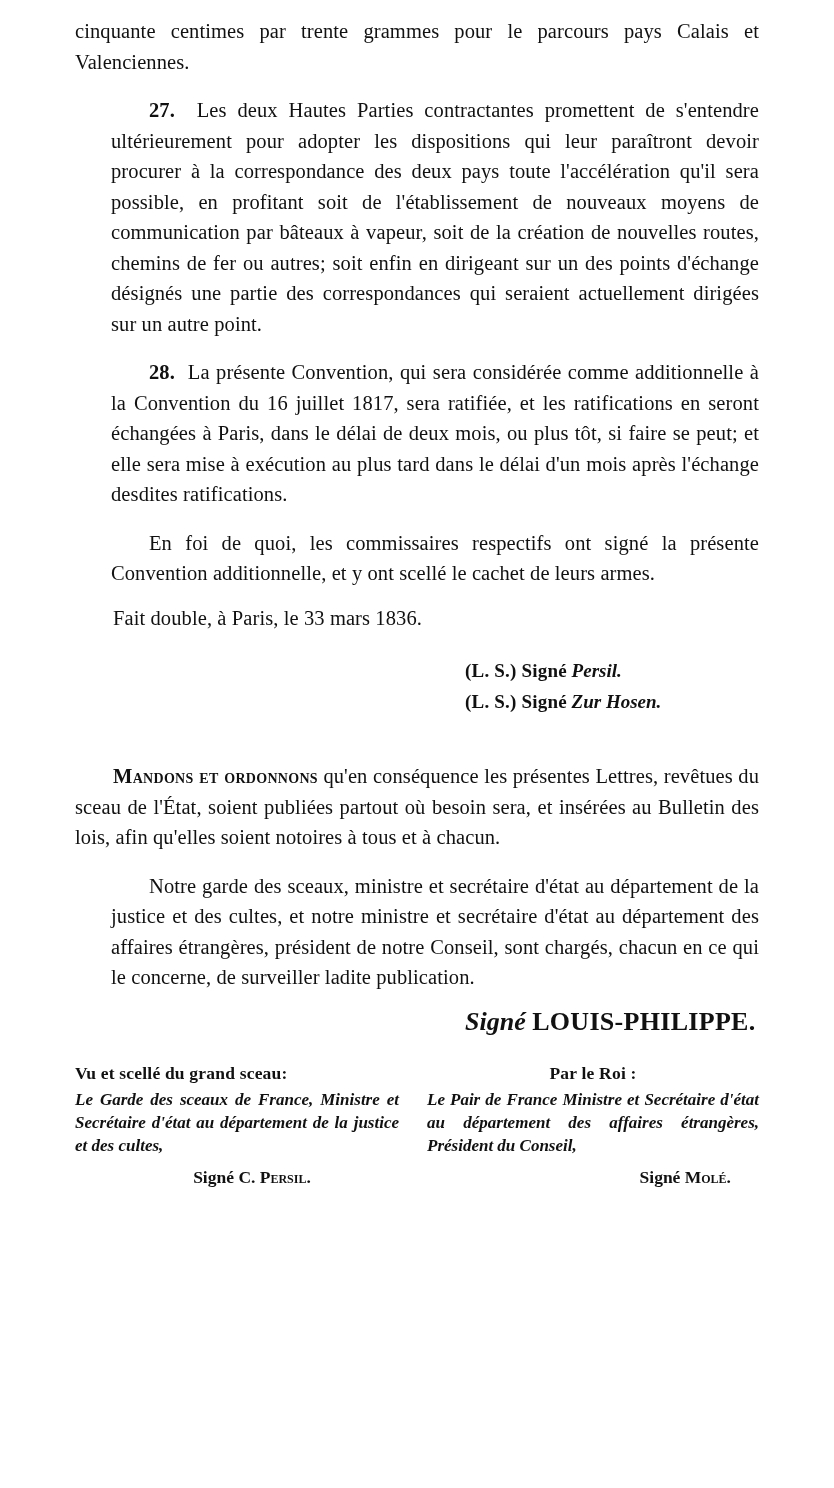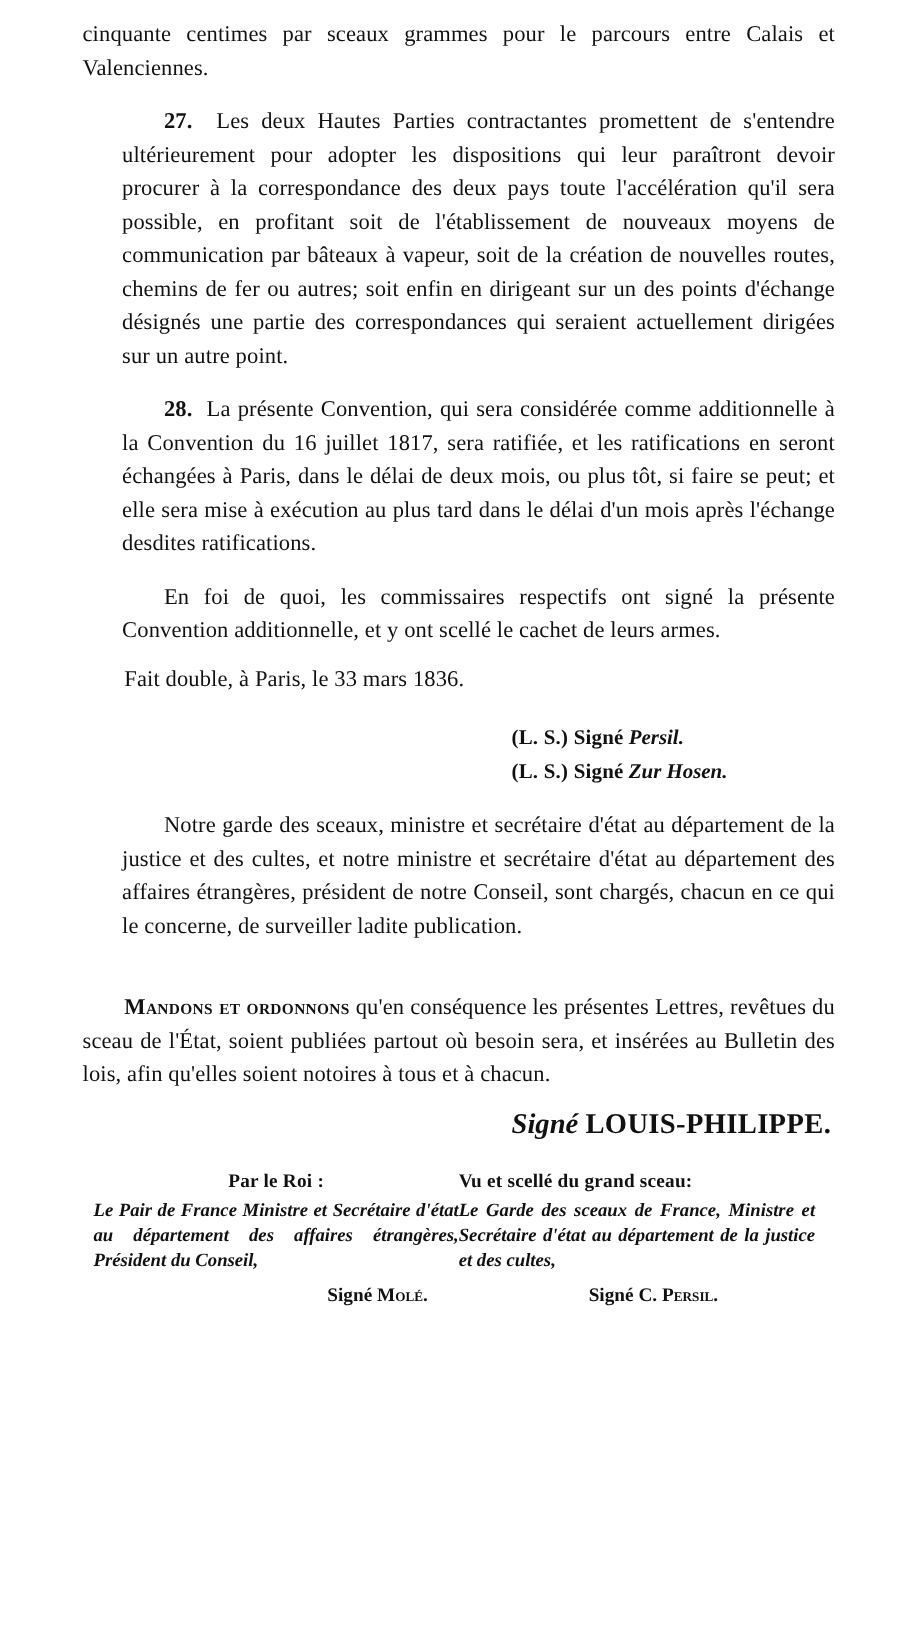--- a/index.html
+++ b/index.html
@@ -123,64 +123,64 @@
   .topline {
     margin-top: 8px;
   }
 </style>
 </head>
 <body>
 
 <div class="page">
   <div class="col" style="top:8px;">
 
-    <p class="topline"><span>cinquante centimes par sceaux grammes pour le parcours entre</span> <span>Calais et Valenciennes.</span></p>
+    <p class="topline"><span>cinquante centimes par trente grammes pour le parcours pays</span> <span>Calais et Valenciennes.</span></p>
 
     <p class="indent para-gap"><span class="art-num">27.</span>&nbsp;&nbsp;<span>Les deux Hautes Parties contractantes promettent de s'entendre ultérieurement pour adopter les dispositions qui leur paraîtront devoir procurer à la correspondance des deux pays toute l'accélération qu'il sera possible, en profitant soit de l'établissement de nouveaux moyens de communication par bâteaux à vapeur, soit de la création de nouvelles routes, chemins de fer ou autres; soit enfin en dirigeant sur un des points d'échange désignés une partie des correspondances qui seraient actuellement dirigées sur un autre point.</span></p>
 
     <p class="indent para-gap"><span class="art-num">28.</span>&nbsp;&nbsp;<span>La présente Convention, qui sera considérée comme additionnelle à la Convention du 16 juillet 1817, sera ratifiée, et les ratifications en seront échangées à Paris, dans le délai de deux mois, ou plus tôt, si faire se peut; et elle sera mise à exécution au plus tard dans le délai d'un mois après l'échange desdites ratifications.</span></p>
 
     <p class="indent para-gap">En foi de quoi, les commissaires respectifs ont signé la présente Convention additionnelle, et y ont scellé le cachet de leurs armes.</p>
 
     <p class="indent small-gap">Fait double, à Paris, le 33 mars 1836.</p>
 
     <div class="sig-block">
       <div class="sig-line">
         <span class="lab">(L. S.) Signé</span>
         <span class="nm">Persil.</span>
       </div>
       <div class="sig-line">
         <span class="lab">(L. S.) Signé</span>
         <span class="nm">Zur Hosen.</span>
       </div>
     </div>
 
+    <p class="indent mandons-gap"><span class="smallcaps">Mandons et ordonnons</span><span> qu'en conséquence les présentes Lettres, revêtues du sceau de l'État, soient publiées partout où besoin sera, et insérées au Bulletin des lois, afin qu'elles soient notoires à tous et à chacun.</span></p>
+
     <p class="indent para-gap">Notre garde des sceaux, ministre et secrétaire d'état au département de la justice et des cultes, et notre ministre et secrétaire d'état au département des affaires étrangères, président de notre Conseil, sont chargés, chacun en ce qui le concerne, de surveiller ladite publication.</p>
-
-    <p class="indent mandons-gap"><span class="smallcaps">Mandons et ordonnons</span><span> qu'en conséquence les présentes Lettres, revêtues du sceau de l'État, soient publiées partout où besoin sera, et insérées au Bulletin des lois, afin qu'elles soient notoires à tous et à chacun.</span></p>
 
 
     <div class="signe-louis">
       <span class="it">Signé</span>
       <span class="nm">LOUIS-PHILIPPE.</span>
     </div>
 
     <div class="footer">
+      <div class="footer-col left">
+        <div class="foot-head lefthead">Vu et scellé du grand sceau:</div>
+        <div class="foot-body">Le Garde des sceaux de France, Ministre et Secrétaire d'état au département de la justice et des cultes,</div>
+        <div class="foot-sign leftsign">
+          <span>Signé</span>
+          <span class="sc">C. Persil.</span>
+        </div>
+      </div>
       <div class="footer-col right">
         <div class="foot-head">Par le Roi :</div>
         <div class="foot-body">Le Pair de France Ministre et Secrétaire d'état au département des affaires étrangères, Président du Conseil,</div>
         <div class="foot-sign rightsign">
           <span>Signé</span>
           <span class="sc">Molé.</span>
         </div>
       </div>
-      <div class="footer-col left">
-        <div class="foot-head lefthead">Vu et scellé du grand sceau:</div>
-        <div class="foot-body">Le Garde des sceaux de France, Ministre et Secrétaire d'état au département de la justice et des cultes,</div>
-        <div class="foot-sign leftsign">
-          <span>Signé</span>
-          <span class="sc">C. Persil.</span>
-        </div>
-      </div>
     </div>
 
   </div>
 </div>
 
 </body></html>

